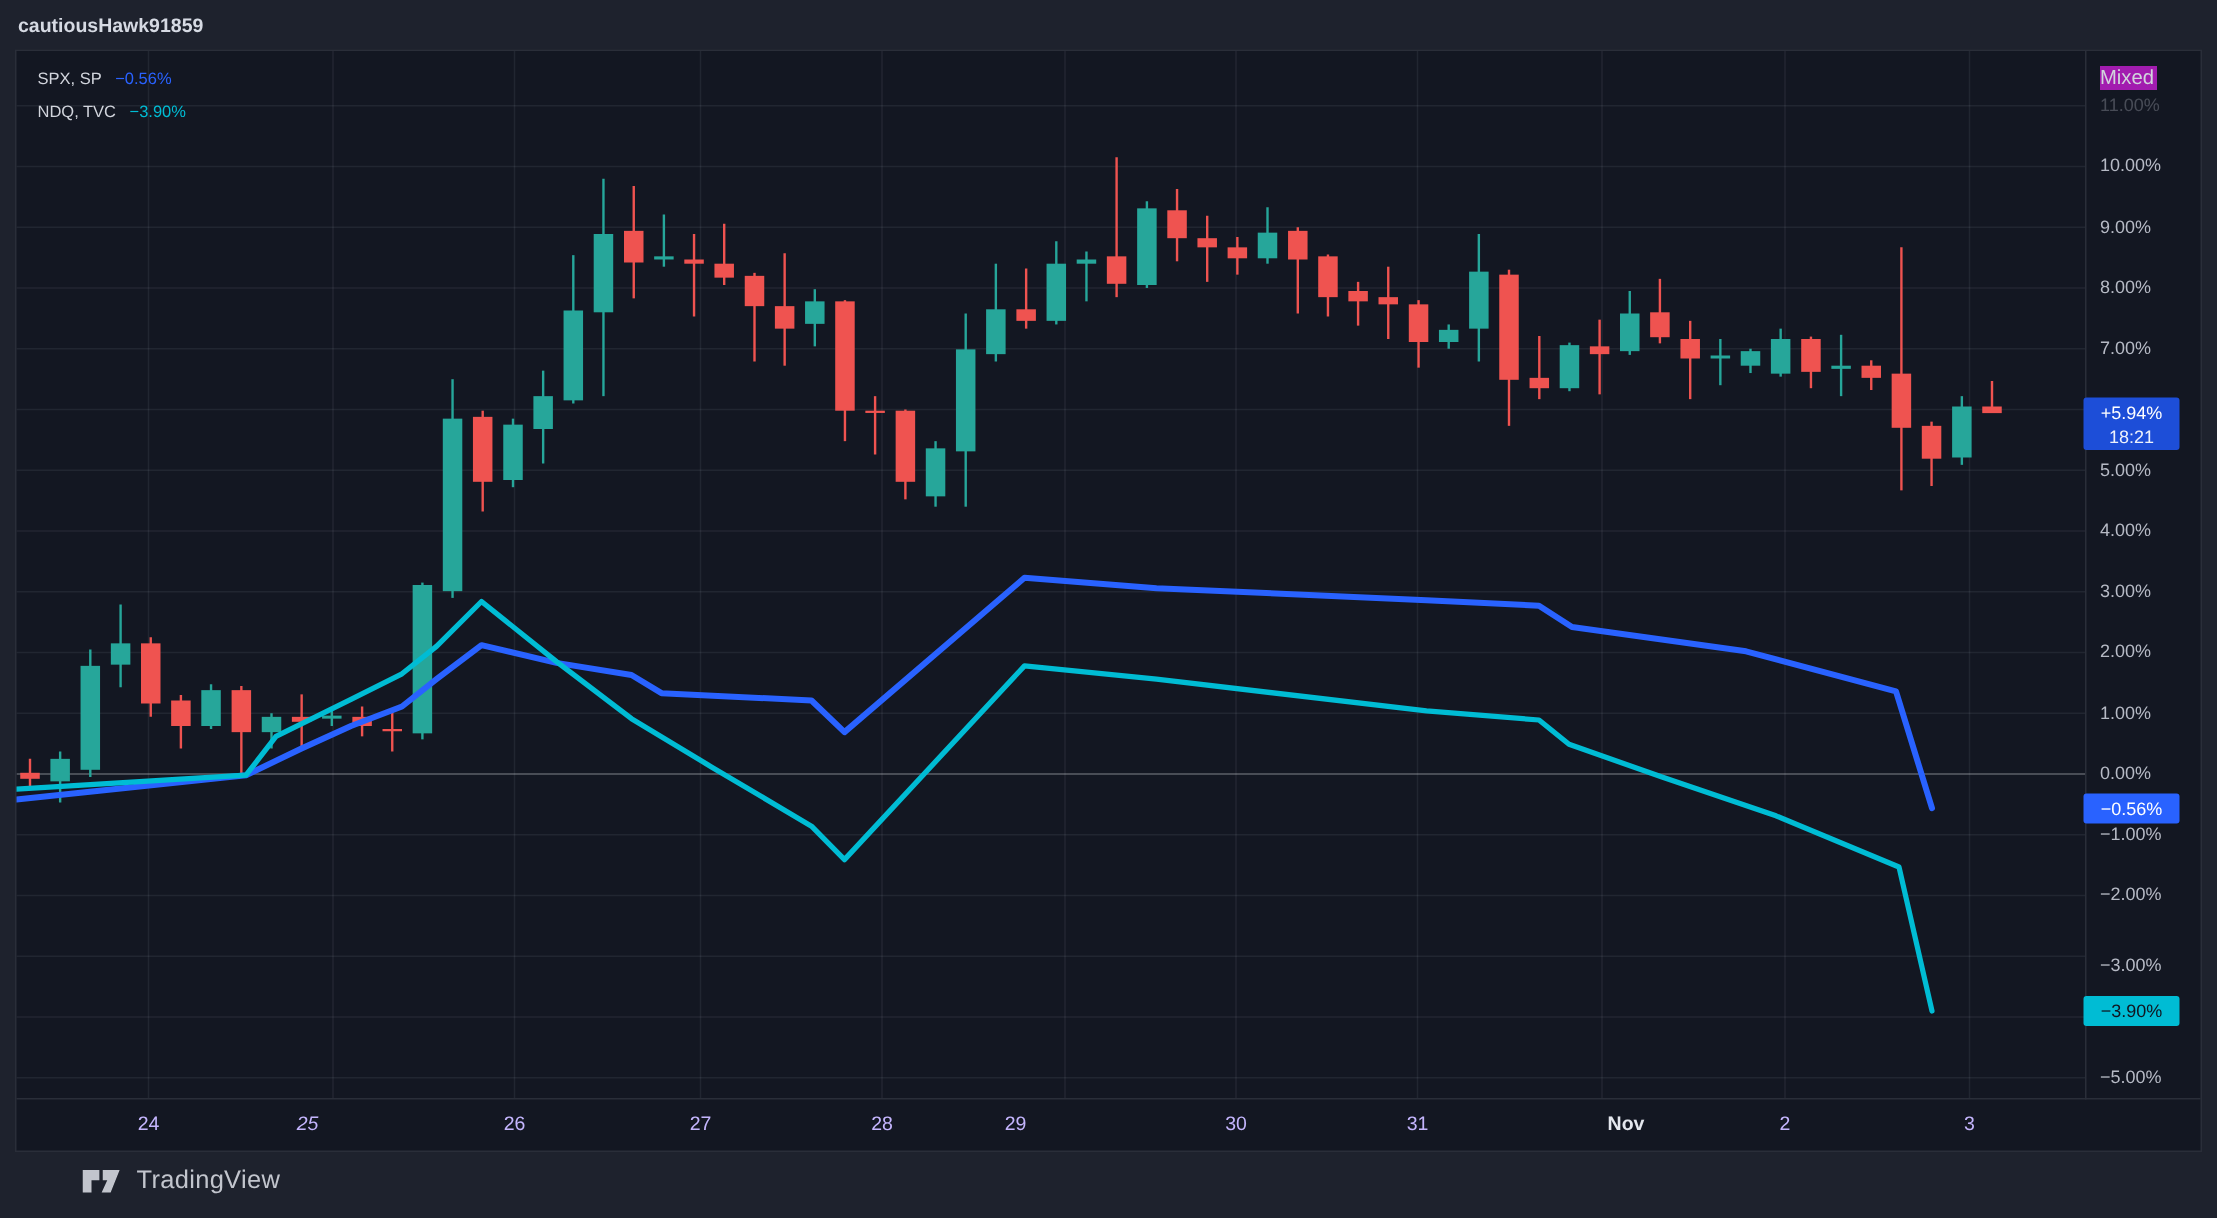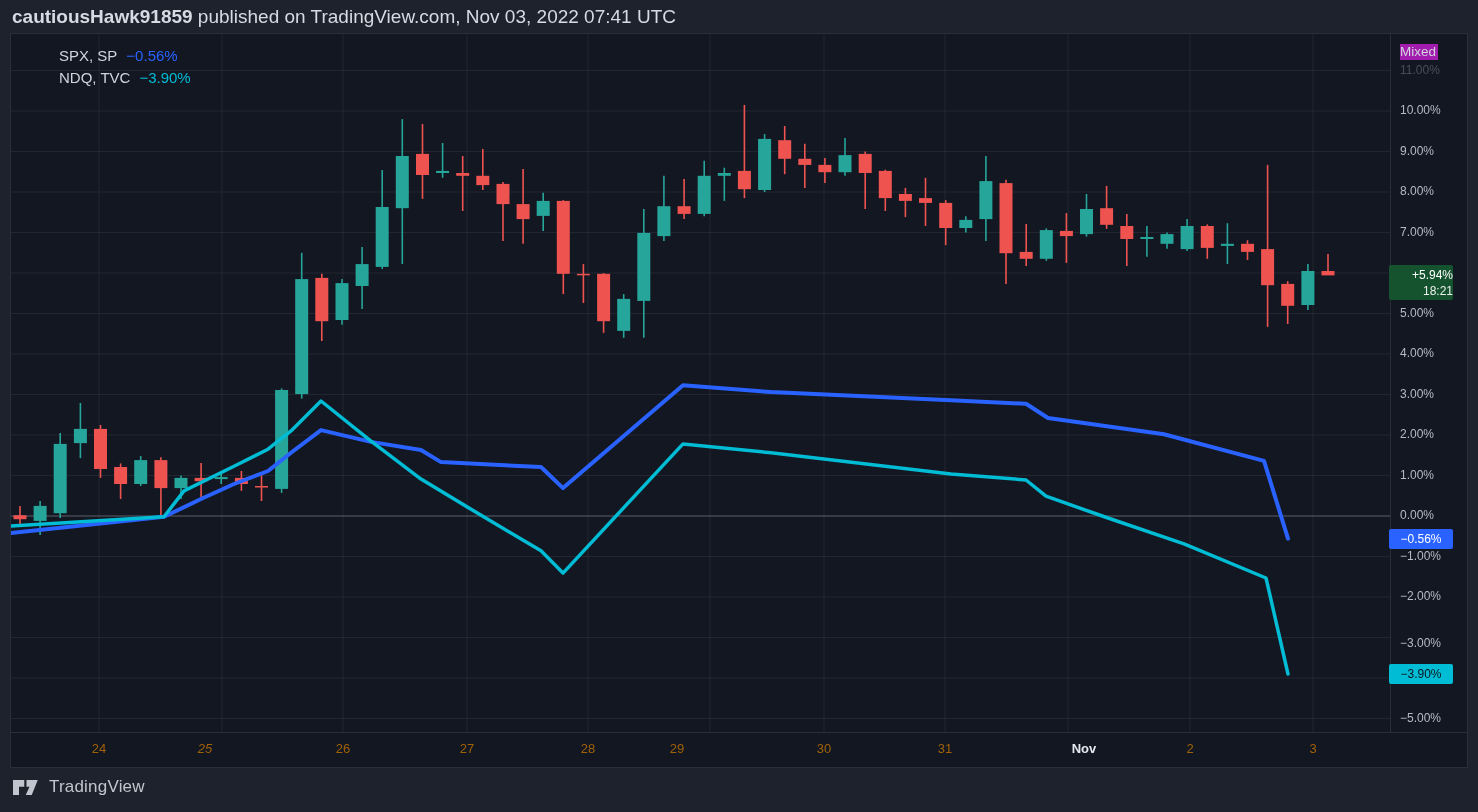--- a/index.html
+++ b/index.html
@@ -1,62 +1,62 @@
 <!DOCTYPE html>
 <html><head>
 <meta charset="utf-8">
 <style>
   html,body{margin:0;padding:0;background:#1e222d;}
   .page{position:relative;width:1478px;height:812px;background:#1e222d;overflow:hidden;
         font-family:"Liberation Sans",sans-serif;-webkit-font-smoothing:antialiased;}
   
   .header{position:absolute;left:12px;top:0;height:33px;display:flex;align-items:center;
-          font-size:19px;color:#d6dae3;white-space:pre;}
+          font-size:13px;color:#d6dae3;white-space:pre;}
   .header .u{font-weight:700;}
   
   .pane{position:absolute;left:10px;top:33px;width:1458px;height:735px;background:#131722;
         border:1px solid #2a2e39;box-sizing:border-box;}
   #plot{position:absolute;left:0;top:0;}
   
   .legend{position:absolute;left:14px;top:13px;z-index:5;}
   .lrow{display:flex;align-items:baseline;height:16px;margin-bottom:6px;font-size:14px;
         color:#d1d4dc;white-space:pre;}
-  .lrow.small{font-size:15px;margin-left:34px;}
+  .lrow.small{font-size:11px;}
   .ohlc{margin-left:10px;}
   .ohlc .k{color:#d1d4dc;margin-left:7px;}
   .ohlc .v{color:#ef5350;}
   .chg{color:#ef5350;margin-left:7px;}
   .cval{margin-left:9px;}
   
   .paxis{position:absolute;left:1379px;top:0;bottom:34px;right:0;border-left:1px solid #2a2e39;
          font-size:12px;color:#b6bac5;z-index:4;}
   .mixed{position:absolute;top:10px;left:9px;font-size:13.5px;color:#d1d4dc;z-index:2;
          background:#a21caf;padding:0 2px 1px 0;}
   .ptick{position:absolute;left:9px;height:15px;line-height:15px;white-space:pre;}
   .ptick.faded{opacity:.32;}
   .plabel{position:absolute;left:-2px;width:64px;border-radius:2px;font-size:12px;
           text-align:center;line-height:20px;height:20px;z-index:6;}
   .plabel.two{height:33px;line-height:16px;padding-top:2px;}
   .plabel.two .sub{opacity:.92;}
   
   .taxis{position:absolute;left:0;right:0;bottom:0;height:34px;border-top:1px solid #2a2e39;z-index:4;}
-  .tlabel{position:absolute;top:8px;transform:translateX(-50%);font-size:13px;color:#a16207;}
+  .tlabel{position:absolute;top:8px;transform:translateX(-50%);font-size:13px;color:#c4b5fd;}
   .tlabel.emph{color:#e4e7ee;font-weight:700;margin-left:16px;}
   
   .footer{position:absolute;left:13px;top:777px;}
-  .brand{display:flex;align-items:flex-end;gap:9px;text-decoration:none;cursor:pointer;}
+  .brand{display:flex;align-items:flex-end;gap:9px;text-decoration:none;cursor:pointer;margin-left:42px;}
   .brand span{font-size:17px;color:#c2c5cd;letter-spacing:.2px;}
 </style>
 </head>
 <body>
 
 <div class="page">
 
   <div class="header">
-    <span class="u">cautiousHawk91859</span><span> published on TradingView.com, Nov 03, 2022 07:41 UTC</span>
+    <span class="u">cautiousHawk91859</span>
   </div>
 
   <div class="pane">
     <svg id="plot" width="1379" height="698">
         <g>
           <line x1="0" y1="36.5" x2="1379" y2="36.5" stroke="rgba(233,237,248,0.07)" stroke-width="1"></line>
           <line x1="0" y1="77" x2="1379" y2="77" stroke="rgba(233,237,248,0.07)" stroke-width="1"></line>
           <line x1="0" y1="117.5" x2="1379" y2="117.5" stroke="rgba(233,237,248,0.07)" stroke-width="1"></line>
           <line x1="0" y1="158" x2="1379" y2="158" stroke="rgba(233,237,248,0.07)" stroke-width="1"></line>
           <line x1="0" y1="198.5" x2="1379" y2="198.5" stroke="rgba(233,237,248,0.07)" stroke-width="1"></line>
@@ -249,21 +249,21 @@
           <div class="ptick" style="top: 352.5px;">3.00%</div>
           <div class="ptick" style="top: 393px;">2.00%</div>
           <div class="ptick" style="top: 433.5px;">1.00%</div>
           <div class="ptick" style="top: 474px;">0.00%</div>
           <div class="ptick" style="top: 514.5px;">−1.00%</div>
           <div class="ptick" style="top: 555px;">−2.00%</div>
           <div class="ptick" style="top: 602px;">−3.00%</div>
           <div class="ptick" style="top: 636px;">−4.00%</div>
           <div class="ptick" style="top: 676.5px;">−5.00%</div>
         </div>
-      <div class="plabel two" style="top: 231.4px; background: #14532d; color: rgb(255, 255, 255); text-align: right;">
+      <div class="plabel two" style="top: 231.4px; background: #1d4ed8; color: rgb(255, 255, 255);">
         <div>+5.94%</div>
         <div class="sub">18:21</div>
       </div>
       <div class="plabel" style="top: 494.7px; background: rgb(41, 98, 255); color: rgb(255, 255, 255);">−0.56%</div>
       <div class="plabel" style="top: 630px; background: rgb(0, 188, 212); color: rgb(16, 20, 31);">−3.90%</div>
     </div>
 
     <div class="taxis" id="taxis">
         <div class="tlabel" style="left: 88px;">24</div>
         <div class="tlabel" style="left: 194px; font-style: italic;">25</div>

